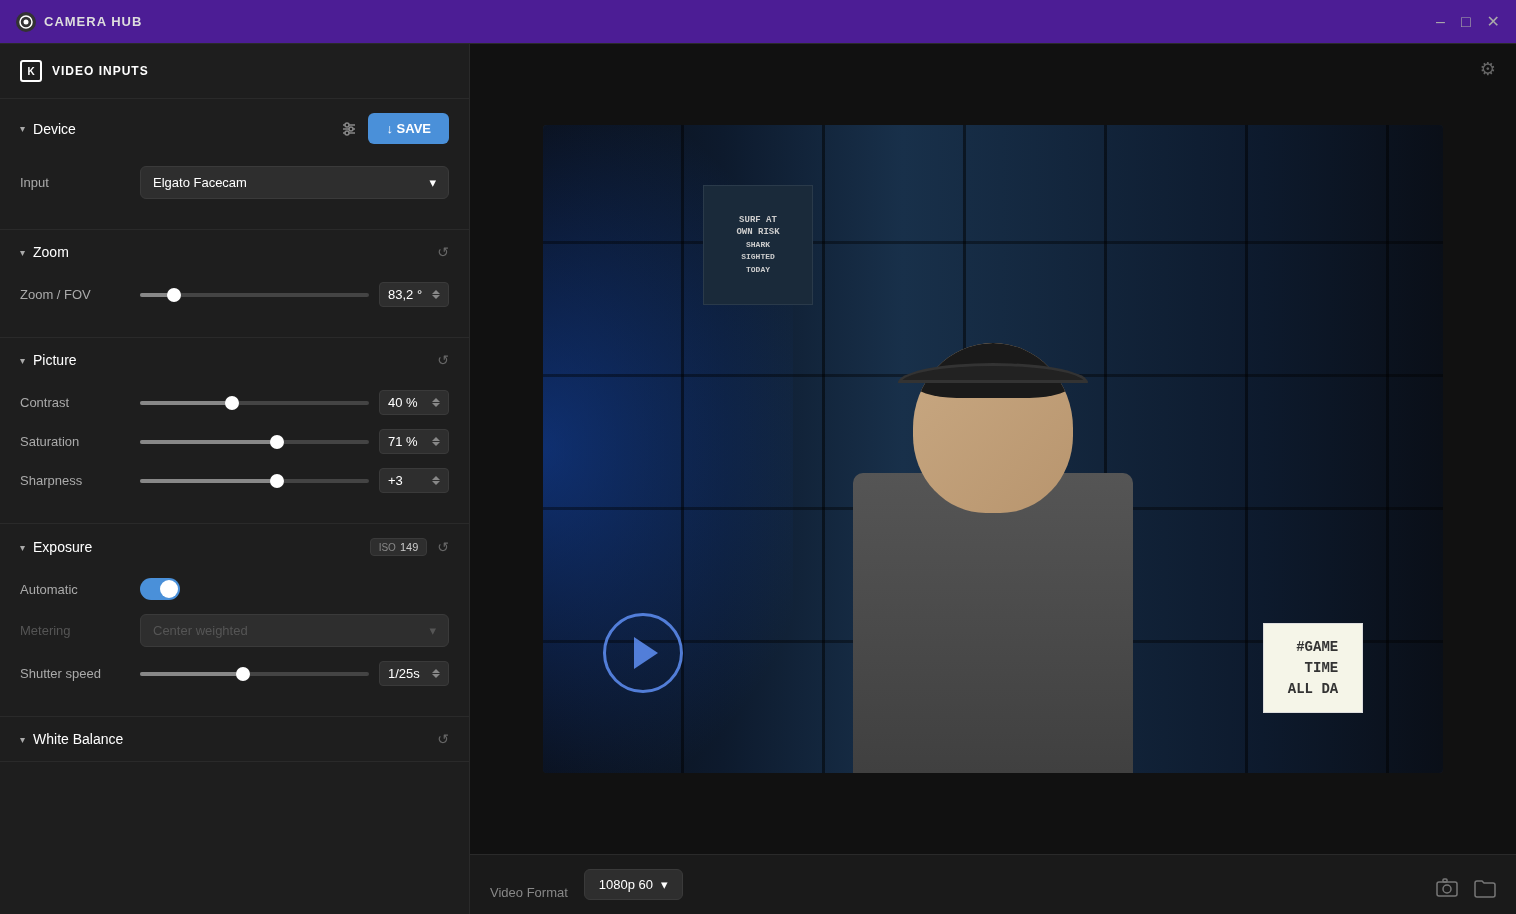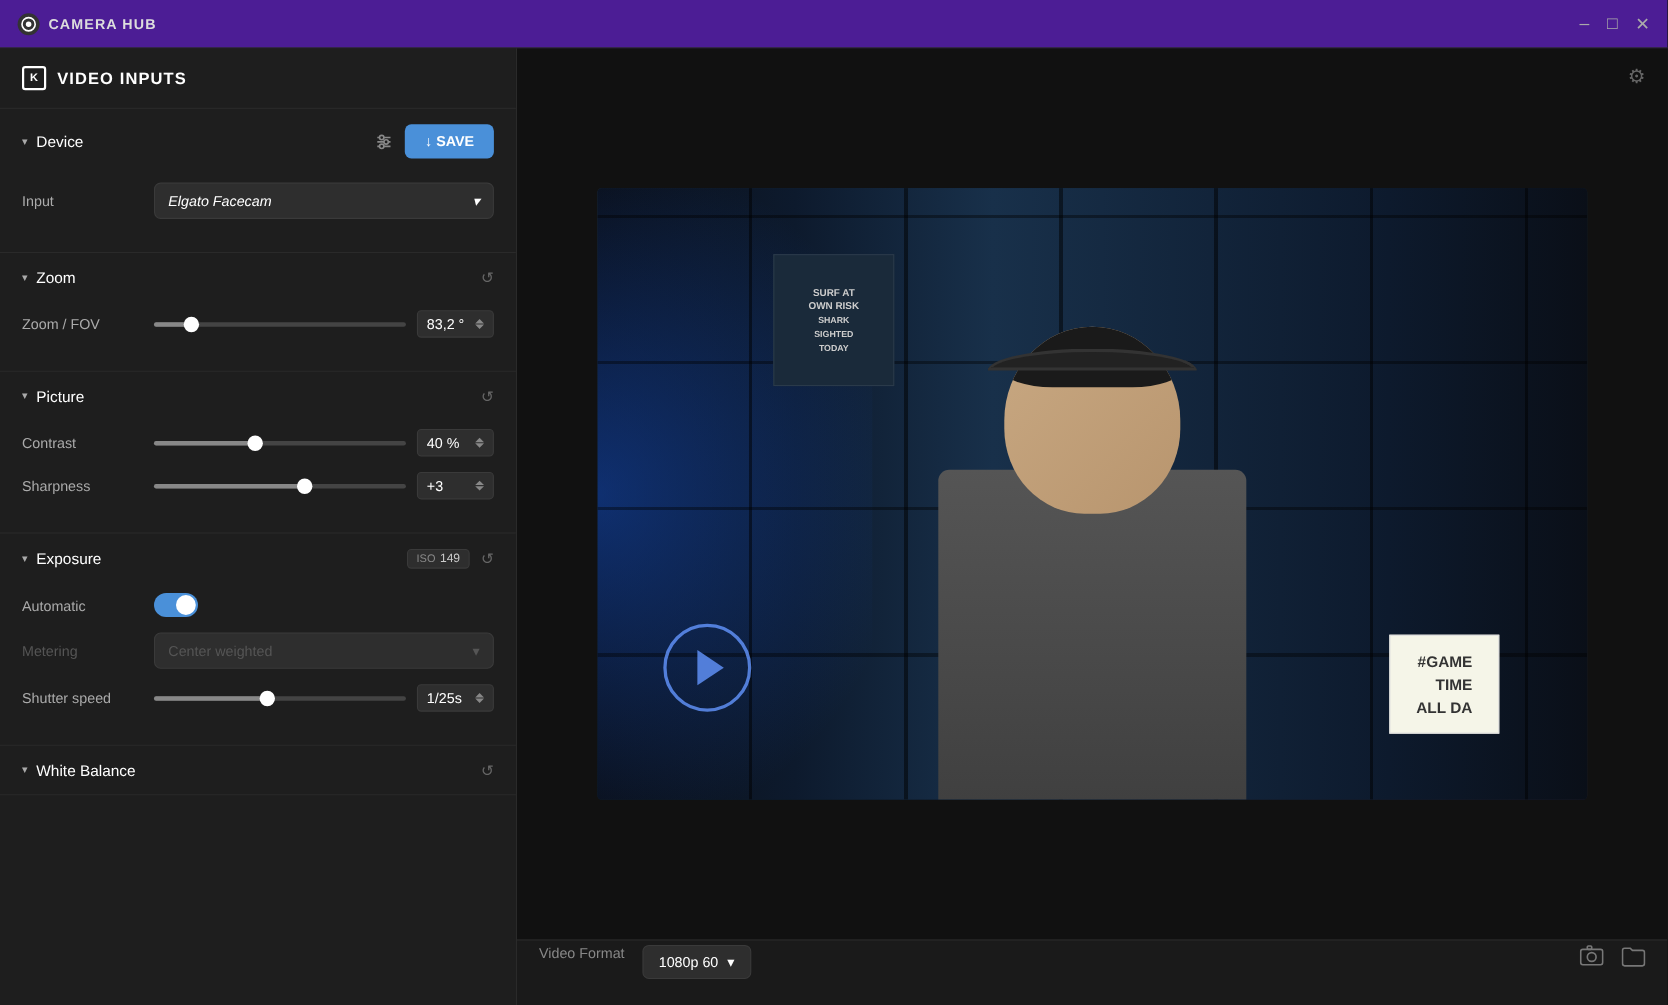--- a/index.html
+++ b/index.html
@@ -138,21 +138,20 @@
       flex: 1;
       background: #2e2e2e;
       border: 1px solid #3a3a3a;
       border-radius: 6px;
       padding: 8px 12px;
       color: #fff;
       font-size: 13px;
       display: flex;
       justify-content: space-between;
       cursor: pointer;
-      font-style: italic;
     }
 
     
     .slider-container {
       flex: 1;
       position: relative;
       height: 4px;
       background: #444;
       border-radius: 2px;
     }
@@ -290,35 +289,36 @@
     
     .camera-preview {
       flex: 1;
       display: flex;
       align-items: center;
       justify-content: center;
       padding: 20px;
     }
     .preview-video {
       width: 900px;
-      height: 556px;
+      height: 648px;
       background: linear-gradient(135deg, #1a2a3a 0%, #0a1a2a 50%, #1a1a2a 100%);
       border-radius: 4px;
       position: relative;
       overflow: hidden;
+      font-family: Liberation Mono, monospace;
     }
 
     
     .bottom-bar {
       height: 60px;
       background: #1a1a1a;
       border-top: 1px solid #2a2a2a;
       display: flex;
-      align-items: flex-start;
-      padding: 4px 20px;
+      align-items: flex-end;
+      padding: 14px 20px;
       gap: 16px;
     }
     .format-label {
       color: #888;
       font-size: 13px;
     }
     .format-dropdown {
       background: #2e2e2e;
       border: 1px solid #3a3a3a;
       border-radius: 6px;
@@ -374,21 +374,21 @@
 
 <div class="main-layout">
 
   <div class="left-panel">
 
     <div class="panel-header">
       <div class="panel-header-left">
         <div class="video-inputs-icon">
           <span>K</span>
         </div>
-        <span style="font-size:15px;font-weight:600;letter-spacing:1px;">VIDEO INPUTS</span>
+        <span style="font-size:12px;font-weight:600;letter-spacing:1px;">VIDEO INPUTS</span>
       </div>
     </div>
 
     <div class="section">
       <div class="section-header">
         <div class="section-header-left">
           <span class="chevron-icon">▾</span>
           <span style="font-size:14px;font-weight:500;">Device</span>
         </div>
         <div style="display:flex;align-items:center;gap:10px;">
@@ -464,20 +464,37 @@
           </div>
           <div class="slider-value">
             <span>40 %</span>
             <div class="spinner-arrows">
               <div class="spinner-arrow up"></div>
               <div class="spinner-arrow down"></div>
             </div>
           </div>
         </div>
 
+        <div class="control-row">
+          <span class="control-label">Saturation</span>
+          <div style="flex:1;display:flex;align-items:center;">
+            <div class="slider-container" style="flex:1;">
+              <div class="slider-fill" style="width:60%;">
+                <div class="slider-thumb"></div>
+              </div>
+            </div>
+          </div>
+          <div class="slider-value">
+            <span>71 %</span>
+            <div class="spinner-arrows">
+              <div class="spinner-arrow up"></div>
+              <div class="spinner-arrow down"></div>
+            </div>
+          </div>
+        </div>
 
         <div class="control-row">
           <span class="control-label">Sharpness</span>
           <div style="flex:1;display:flex;align-items:center;">
             <div class="slider-container" style="flex:1;">
               <div class="slider-fill" style="width:60%;">
                 <div class="slider-thumb"></div>
               </div>
             </div>
           </div>

